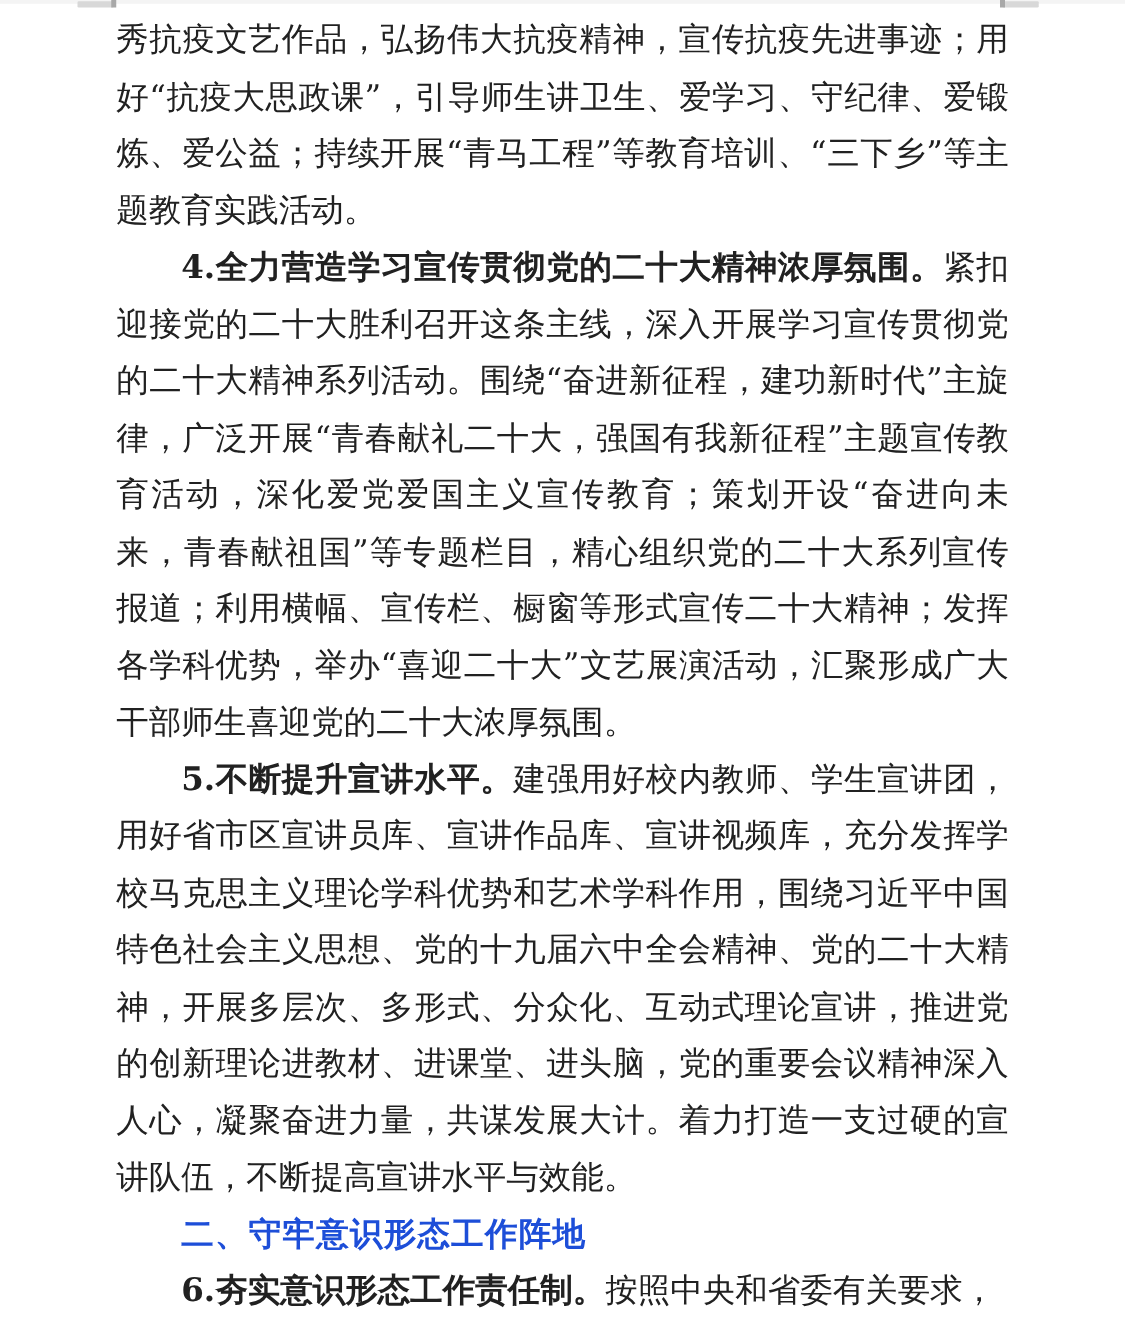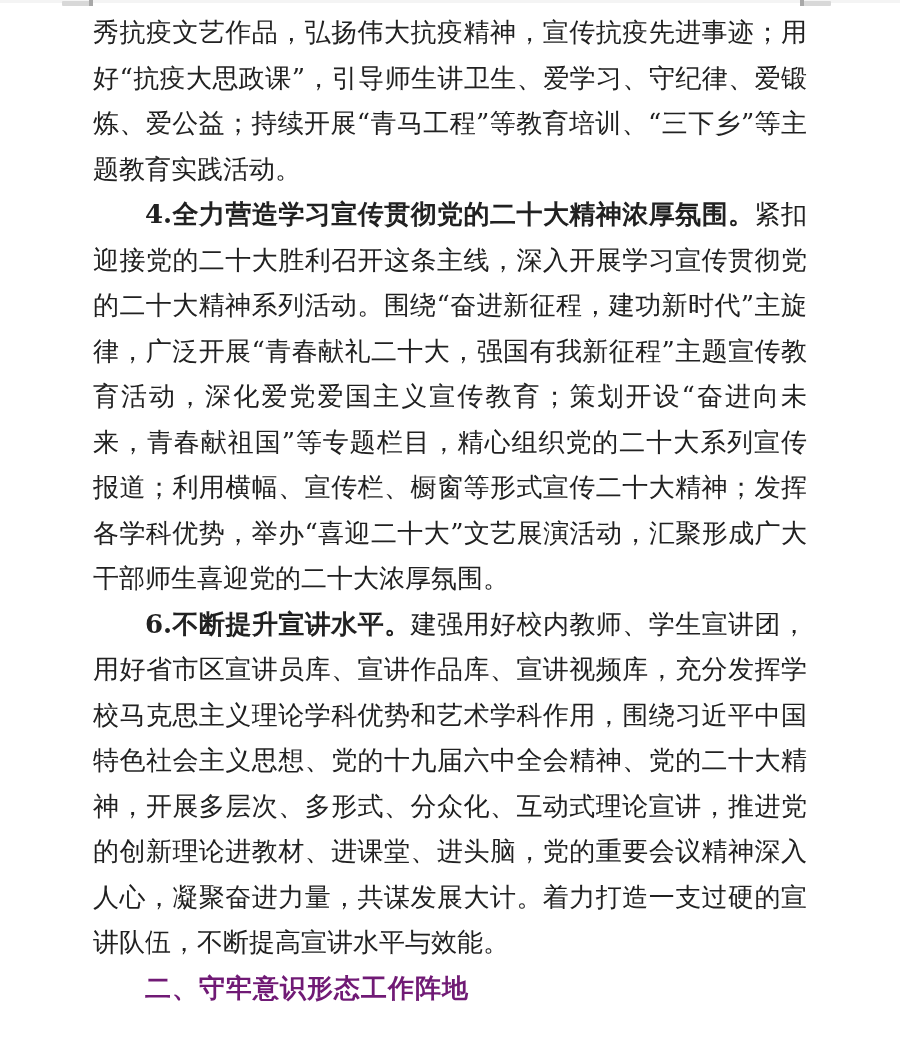--- a/index.html
+++ b/index.html
@@ -68,17 +68,18 @@
 
   <div class="top-track" style="background: rgb(244, 244, 244);"></div>
   <div class="marker marker-left" style="background: rgb(216, 216, 216);"></div>
   <div class="nub nub-left" style="background: rgb(168, 168, 168);"></div>
   <div class="marker marker-right" style="background: rgb(216, 216, 216);"></div>
   <div class="nub nub-right" style="background: rgb(168, 168, 168);"></div>
 
   <div class="text-area" style="color: rgb(33, 33, 33);">
       <div class="para body"><span class="seg">秀抗疫文艺作品，弘扬伟大抗疫精神，宣传抗疫先进事迹；用好“抗疫大思政课”，引导师生讲卫生、爱学习、守纪律、爱锻炼、爱公益；持续开展“青马工程”等教育培训、“三下乡”等主题教育实践活动。</span></div>
       <div class="para body indent"><span class="seg bold">4.全力营造学习宣传贯彻党的二十大精神浓厚氛围。</span><span class="seg">紧扣迎接党的二十大胜利召开这条主线，深入开展学习宣传贯彻党的二十大精神系列活动。围绕“奋进新征程，建功新时代”主旋律，广泛开展“青春献礼二十大，强国有我新征程”主题宣传教育活动，深化爱党爱国主义宣传教育；策划开设“奋进向未来，青春献祖国”等专题栏目，精心组织党的二十大系列宣传报道；利用横幅、宣传栏、橱窗等形式宣传二十大精神；发挥各学科优势，举办“喜迎二十大”文艺展演活动，汇聚形成广大干部师生喜迎党的二十大浓厚氛围。</span></div>
-      <div class="para body indent"><span class="seg bold">6.不断提升宣讲水平。</span><span class="seg">建强用好校内教师、学生宣讲团，用好省市区宣讲员库、宣讲作品库、宣讲视频库，充分发挥学校马克思主义理论学科优势和艺术学科作用，围绕习近平中国特色社会主义思想、党的十九届六中全会精神、党的二十大精神，开展多层次、多形式、分众化、互动式理论宣讲，推进党的创新理论进教材、进课堂、进头脑，党的重要会议精神深入人心，凝聚奋进力量，共谋发展大计。着力打造一支过硬的宣讲队伍，不断提高宣讲水平与效能。</span></div>
-      <div class="para heading indent" style="color: #701a75;"><span class="seg bold">二、守牢意识形态工作阵地</span></div>
+      <div class="para body indent"><span class="seg bold">5.不断提升宣讲水平。</span><span class="seg">建强用好校内教师、学生宣讲团，用好省市区宣讲员库、宣讲作品库、宣讲视频库，充分发挥学校马克思主义理论学科优势和艺术学科作用，围绕习近平中国特色社会主义思想、党的十九届六中全会精神、党的二十大精神，开展多层次、多形式、分众化、互动式理论宣讲，推进党的创新理论进教材、进课堂、进头脑，党的重要会议精神深入人心，凝聚奋进力量，共谋发展大计。着力打造一支过硬的宣讲队伍，不断提高宣讲水平与效能。</span></div>
+      <div class="para heading indent" style="color: #1d4ed8;"><span class="seg bold">二、守牢意识形态工作阵地</span></div>
+      <div class="para body indent"><span class="seg bold">6.夯实意识形态工作责任制。</span><span class="seg">按照中央和省委有关要求，</span></div>
     </div>
 
 </div>
 
 </body></html>

